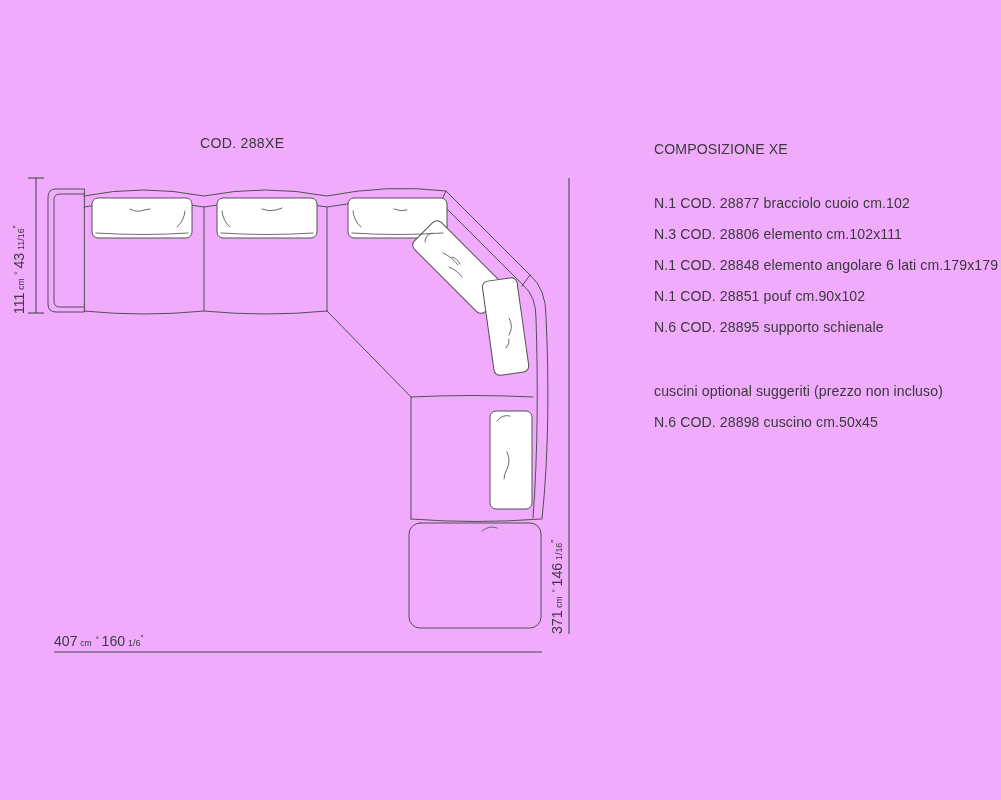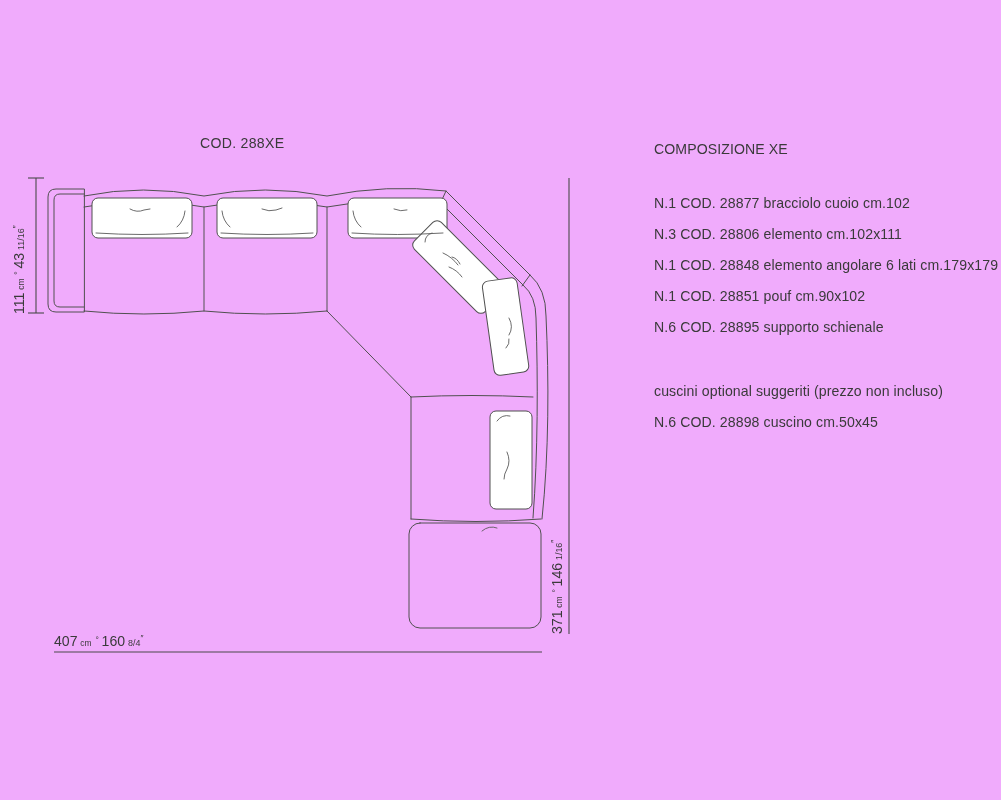--- a/index.html
+++ b/index.html
@@ -100,21 +100,21 @@
     </g>
   </svg>
 
   <div class="title">COD. 288XE</div>
 
   <div class="dim dim-left">
     <span class="dnum">111</span><span class="dunit">cm</span><span class="dsep">°</span><span class="dnum">43</span><span class="dfrac">11/16</span><span class="dmark">″</span>
   </div>
 
   <div class="dim dim-bottom">
-    <span class="dnum">407</span><span class="dunit">cm</span><span class="dsep">°</span><span class="dnum">160</span><span class="dfrac">8/4</span><span class="dmark">″</span>
+    <span class="dnum">407</span><span class="dunit">cm</span><span class="dsep">°</span><span class="dnum">160</span><span class="dfrac">1/6</span><span class="dmark">″</span>
   </div>
 
   <div class="dim dim-right">
     <span class="dnum">371</span><span class="dunit">cm</span><span class="dsep">°</span><span class="dnum">146</span><span class="dfrac">1/16</span><span class="dmark">″</span>
   </div>
 
   <div class="comp">
     <div class="comp-heading">COMPOSIZIONE XE</div>
     <div class="comp-items">
       <div class="comp-item">N.1 COD. 28877 bracciolo cuoio cm.102</div>

